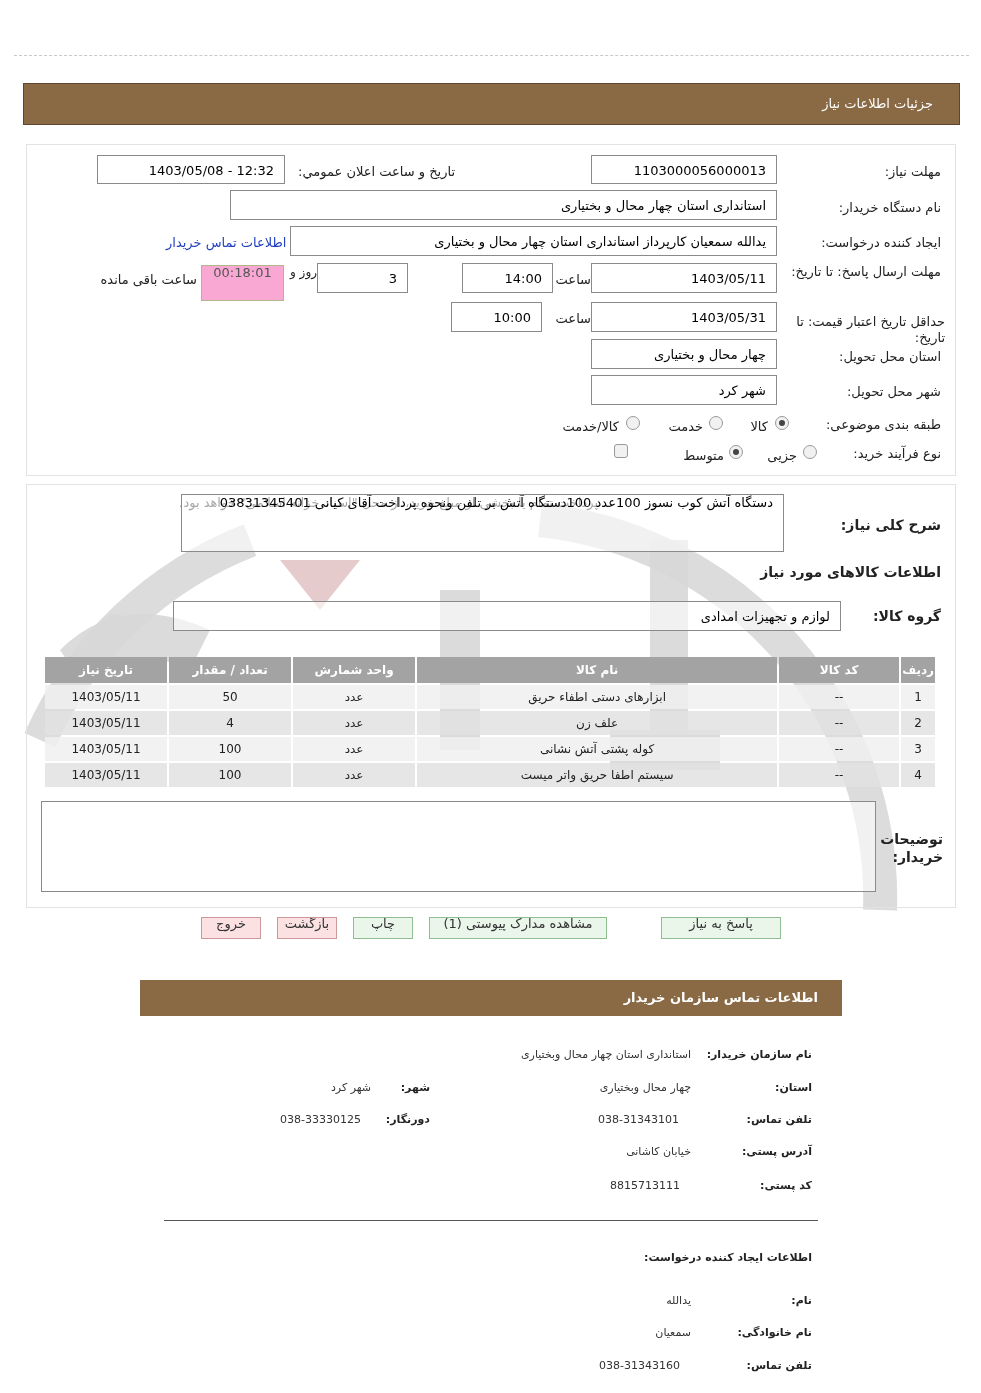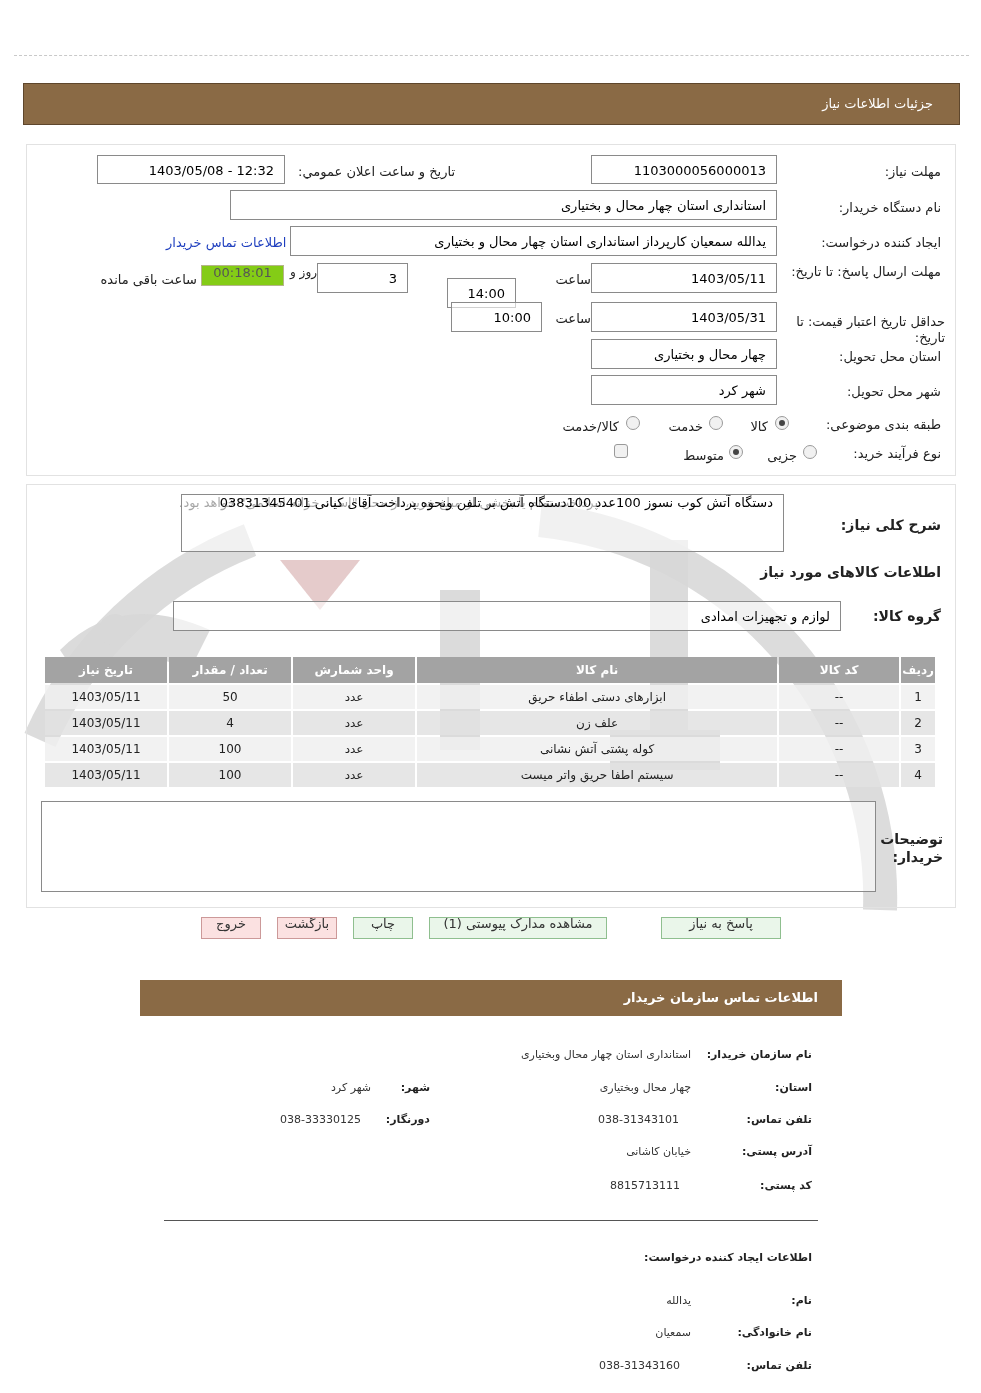--- a/index.html
+++ b/index.html
@@ -11,21 +11,21 @@
   }
   .dotline { position: absolute; left: 14px; top: 55px; width: 955px; border-top: 1px dashed #c9c9c9; }
   .hdr-bar { position: absolute; left: 23px; top: 83px; width: 937px; height: 42px; background: #8a6a45; border: 1px solid #5e462c; }
   .hdr-bar span { position: absolute; right: 26px; top: 12px; color: #fff; font-size: 13px; }
 
   .panel { position: absolute; border: 1px solid #e2e2e2; background: transparent; }
 
   .lbl { position: absolute; font-size: 13px; color: #222; white-space: nowrap; direction: rtl; text-align: right; }
   .box { position: absolute; border: 1px solid #8a8a8a; background: rgba(255,255,255,0.6); font-size: 13px; color: #000000; white-space: nowrap; direction: rtl; text-align: right; padding: 0 10px; line-height: 30px; }
   .box.ltr { direction: ltr; text-align: right; }
-  .timer { position: absolute; left: 201px; top: 265px; width: 83px; height: 21px; background: #84cc16; border: 1px solid #b5b58a; color: #555; font-size: 13px; text-align: center; line-height: 14px; overflow: hidden; direction: ltr; }
+  .timer { position: absolute; left: 201px; top: 265px; width: 83px; height: 36px; background: #f9a8d4; border: 1px solid #b5b58a; color: #555; font-size: 13px; text-align: center; line-height: 14px; overflow: hidden; direction: ltr; }
   .link { color: #1f3fbf; text-decoration: none; }
   .radio { position: absolute; width: 14px; height: 14px; border-radius: 50%; border: 1px solid #9a9a9a; background: #f1f1f1; }
   .radio.on::after { content: ""; position: absolute; left: 3px; top: 3px; width: 6px; height: 6px; border-radius: 50%; background: #444; }
   .chk { position: absolute; width: 14px; height: 14px; border: 1px solid #9a9a9a; border-radius: 3px; background: #f1f1f1; }
 
   .watermark { position: absolute; left: 20px; top: 480px; width: 950px; height: 500px; pointer-events: none; }
 
   table.items { position: absolute; left: 43px; top: 655px; width: 894px; border-collapse: separate; border-spacing: 2px; direction: rtl; font-size: 12px; }
   table.items th { background: #a3a3a3; color: #fff; font-weight: bold; height: 26px; font-size: 12px; }
   table.items td { text-align: center; height: 24px; color: #222; }
@@ -77,21 +77,21 @@
 <div class="lbl" style="right:40px; top:200px;">نام دستگاه خریدار:</div>
 <div class="box" style="left:230px; top:190px; width:547px; height:30px;">استانداری استان چهار محال و بختیاری</div>
 
 <div class="lbl" style="right:40px; top:235px;">ایجاد کننده درخواست:</div>
 <div class="box" style="left:290px; top:226px; width:487px; height:30px;">یدالله سمعیان کارپرداز استانداری استان چهار محال و بختیاری</div>
 <a class="lbl link" style="left:166px; top:235px;" href="#">اطلاعات تماس خریدار</a>
 
 <div class="lbl" style="right:40px; top:264px; width:160px; white-space:normal; line-height:16px;">مهلت ارسال پاسخ: تا تاریخ:</div>
 <div class="box ltr" style="left:591px; top:263px; width:186px; height:30px;">1403/05/11</div>
 <div class="lbl" style="right:390px; top:272px;">ساعت</div>
-<div class="box ltr" style="left:447px; top:263px; width:69px; height:30px;margin-top:15px;">14:00</div>
+<div class="box ltr" style="left:462px; top:263px; width:91px; height:30px;">14:00</div>
 <div class="box ltr" style="left:317px; top:263px; width:91px; height:30px;">3</div>
 <div class="lbl" style="right:664px; top:265px; font-size:12px;">روز و</div>
 <div class="timer">00:18:01</div>
 <div class="lbl" style="right:784px; top:272px;">ساعت باقی مانده</div>
 
 <div class="lbl" style="right:36px; top:302px; width:170px; white-space:normal; line-height:16px;margin-top:12px;">حداقل تاریخ اعتبار قیمت: تا تاریخ:</div>
 <div class="box ltr" style="left:591px; top:302px; width:186px; height:30px;">1403/05/31</div>
 <div class="lbl" style="right:390px; top:311px;">ساعت</div>
 <div class="box ltr" style="left:451px; top:302px; width:91px; height:30px;">10:00</div>
 

